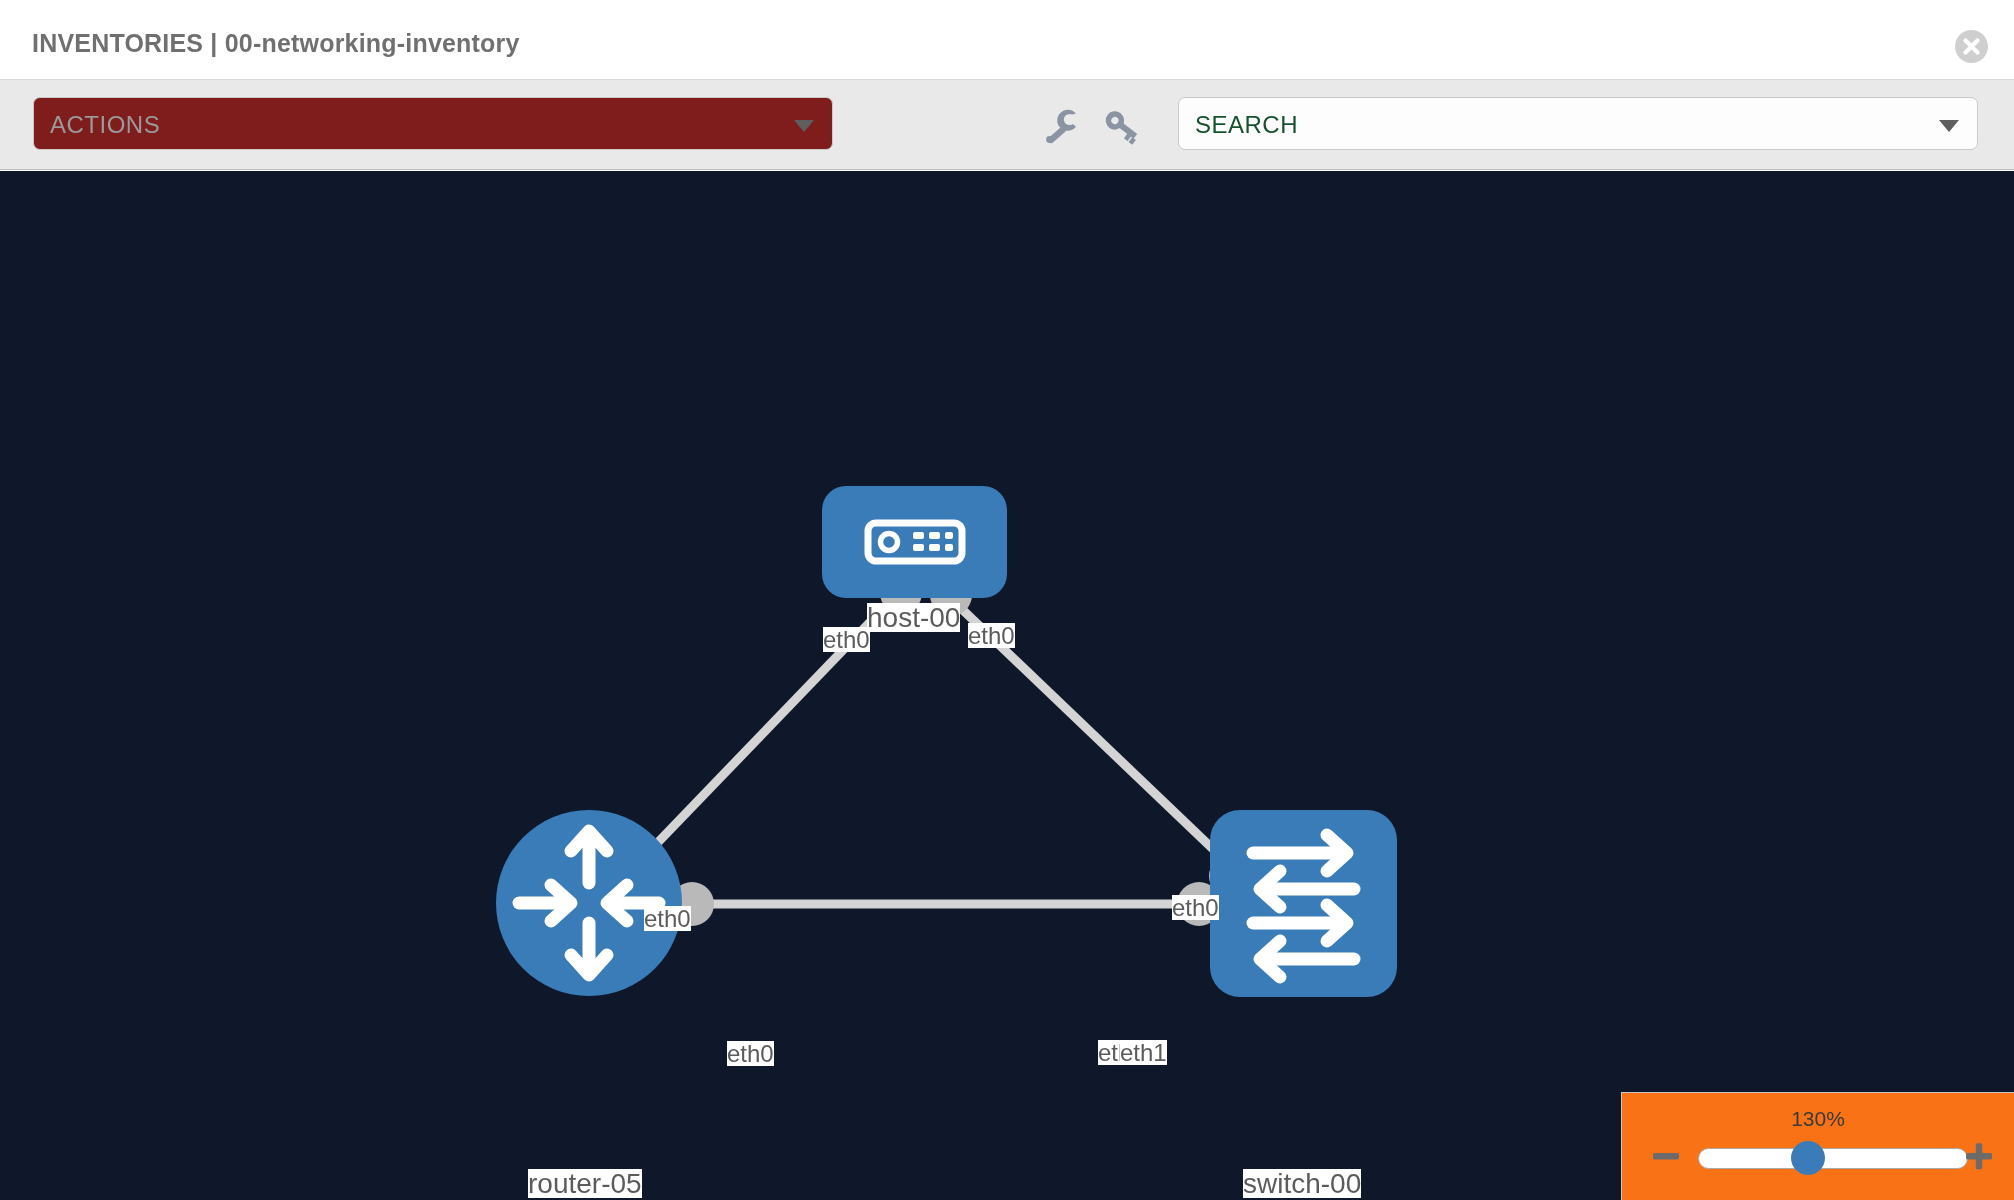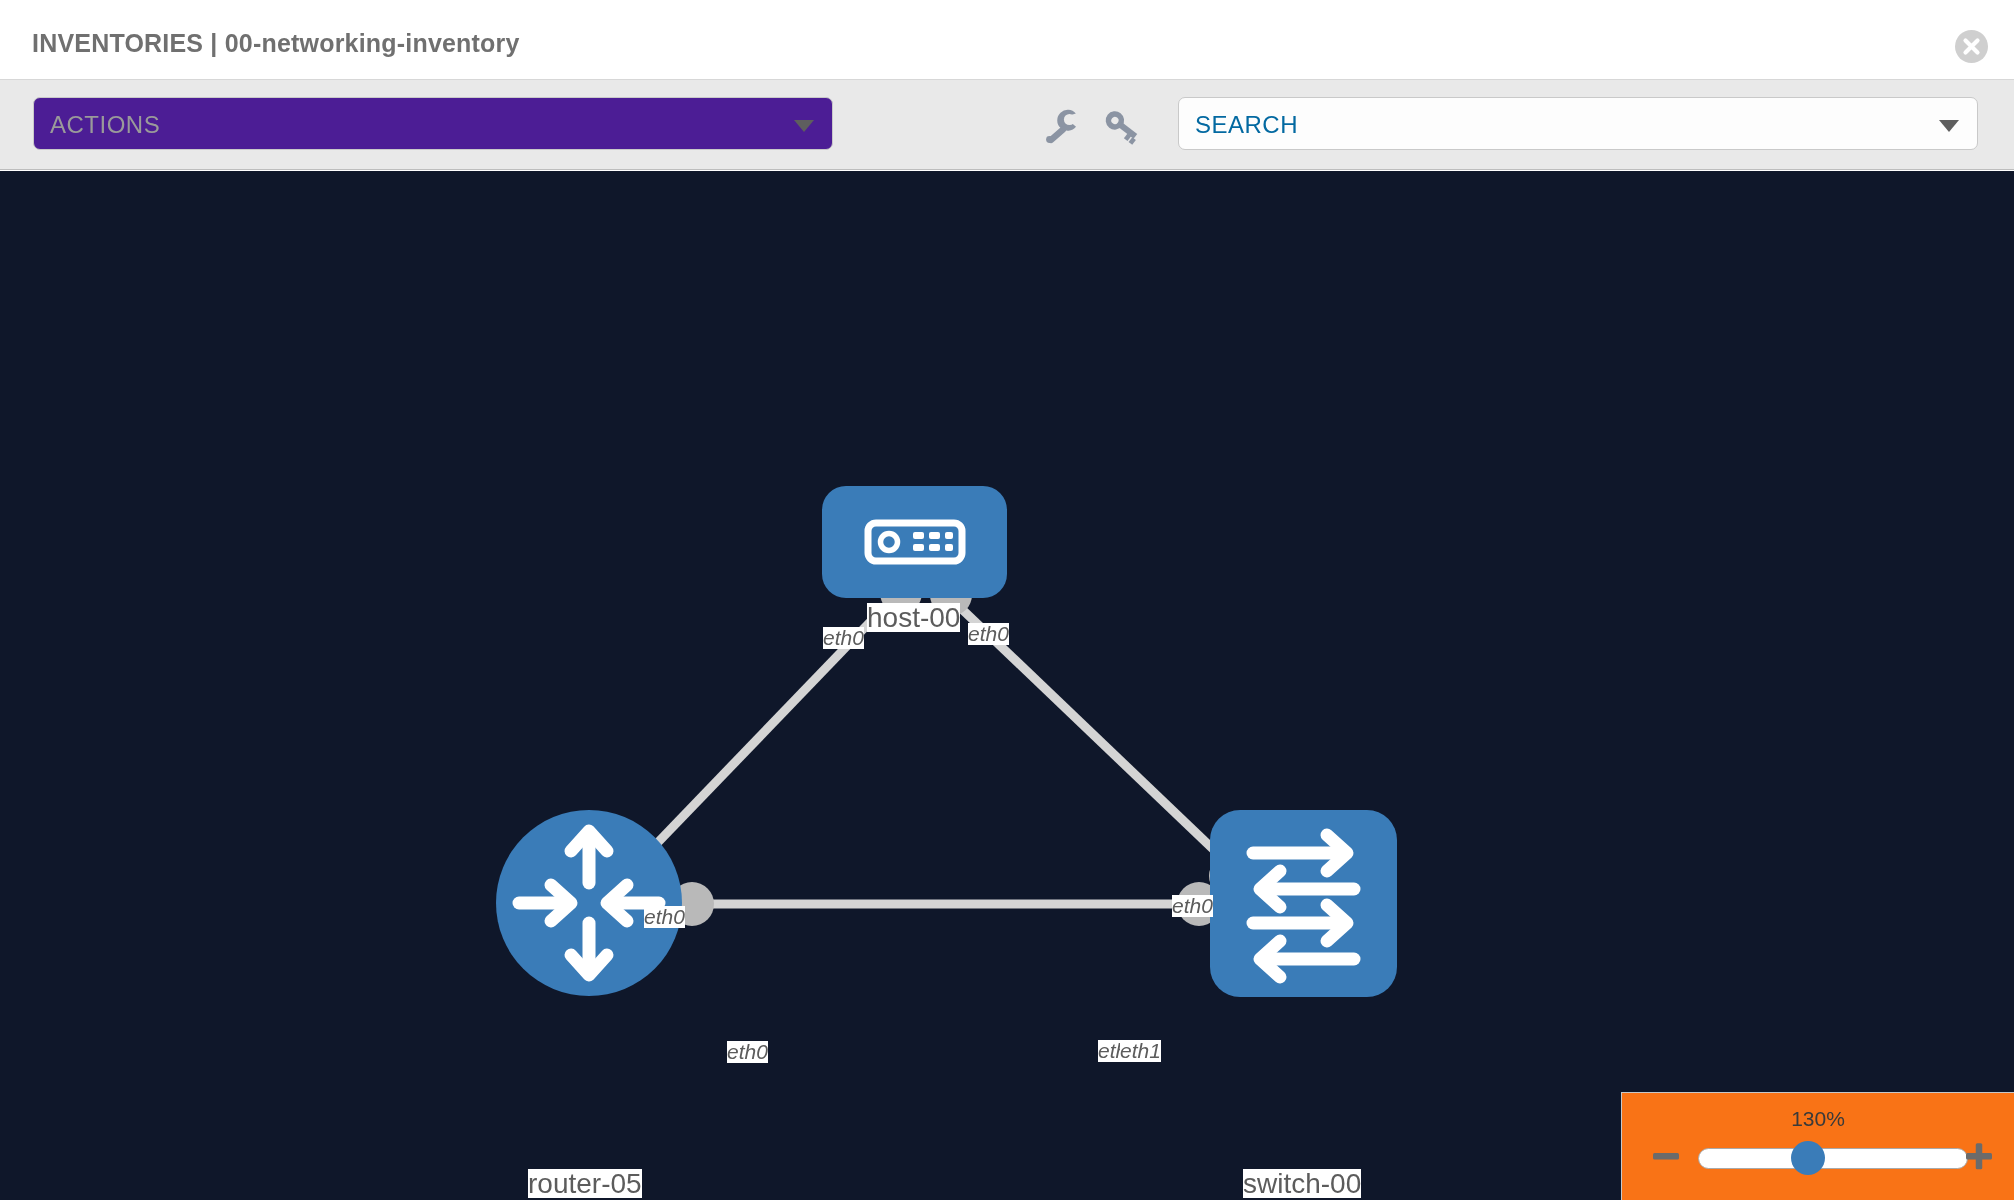--- a/index.html
+++ b/index.html
@@ -58,21 +58,21 @@
     background: #e9e9e9;
     border-bottom: 1px solid #bdbdbd;
     box-sizing: border-box;
   }
   .actions-select {
     position: absolute;
     left: 33px;
     top: 17px;
     width: 800px;
     height: 53px;
-    background: #4c1d95;
+    background: #7f1d1d;
     border: 1px solid #c9c9c9;
     border-radius: 7px;
     box-sizing: border-box;
     cursor: pointer;
   }
   .actions-select .sel-label {
     position: absolute;
     left: 16px;
     top: 13px;
     font-size: 24px;
@@ -109,21 +109,21 @@
     border: 1px solid #c9c9c9;
     border-radius: 7px;
     box-sizing: border-box;
     cursor: text;
   }
   .search-box .sel-label {
     position: absolute;
     left: 16px;
     top: 13px;
     font-size: 24px;
-    color: #0369a1;
+    color: #14532d;
     letter-spacing: 0.5px;
   }
 
   
   .canvas {
     position: absolute;
     left: 0; top: 159px;
     width: 2014px;
     height: 1041px;
     background: #0f172a;
@@ -133,21 +133,21 @@
 
   
   .chip {
     position: absolute;
     background: #ffffff;
     color: #5c5c5c;
     white-space: nowrap;
     line-height: 1.05;
   }
   .node-label { font-size: 28px; }
-  .if-label   { font-size: 21px; font-style: italic; }
+  .if-label   { font-size: 24px; }
 
   
   .zoom-panel {
     position: absolute;
     left: 1621px;
     top: 1080px;
     width: 393px;
     height: 120px;
     background: #f97316;
     border: 1px solid #c8c8c8;

